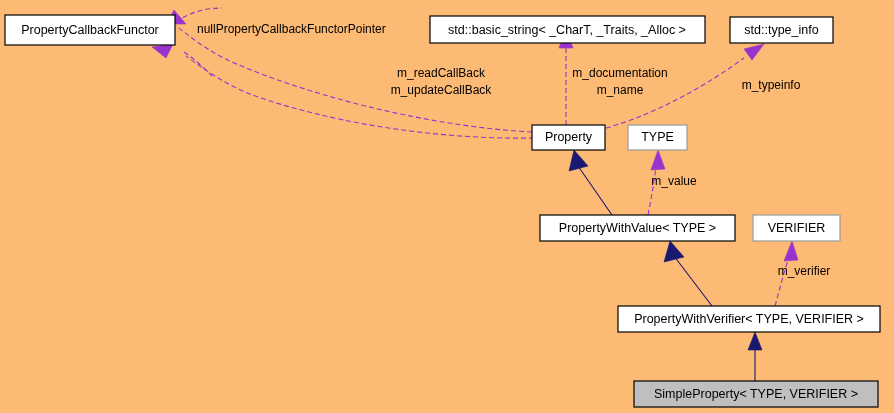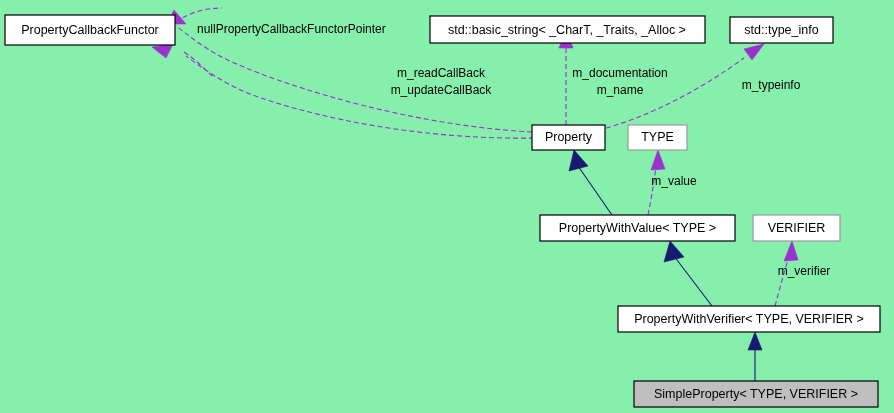--- a/index.html
+++ b/index.html
@@ -10,21 +10,21 @@
   body {
     width: 894px;
     height: 413px;
     font-family: "Liberation Sans", sans-serif;
     overflow: hidden;
   }
   #diagram-root {
     position: relative;
     width: 894px;
     height: 413px;
-    background: #86efac;
+    background: #fdba74;
   }
   svg#graph {
     position: absolute;
     top: 0;
     left: 0;
     width: 894px;
     height: 413px;
     display: block;
   }
   .node-box {

